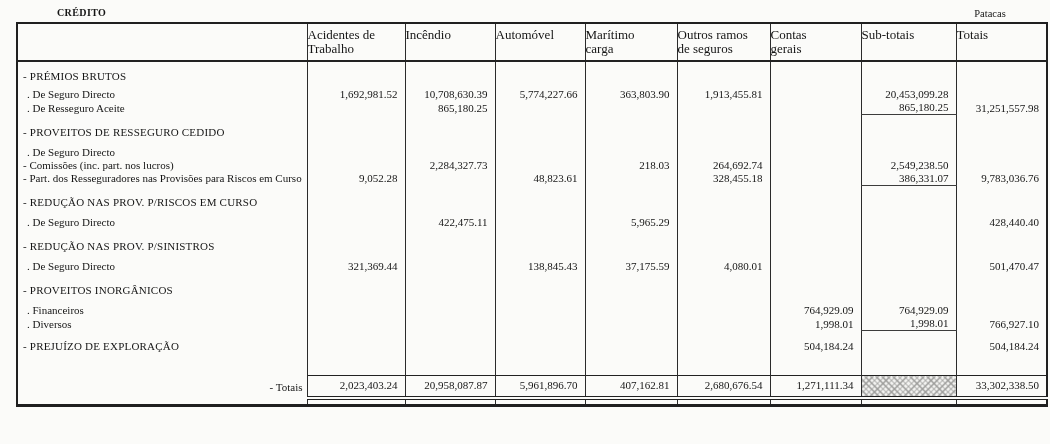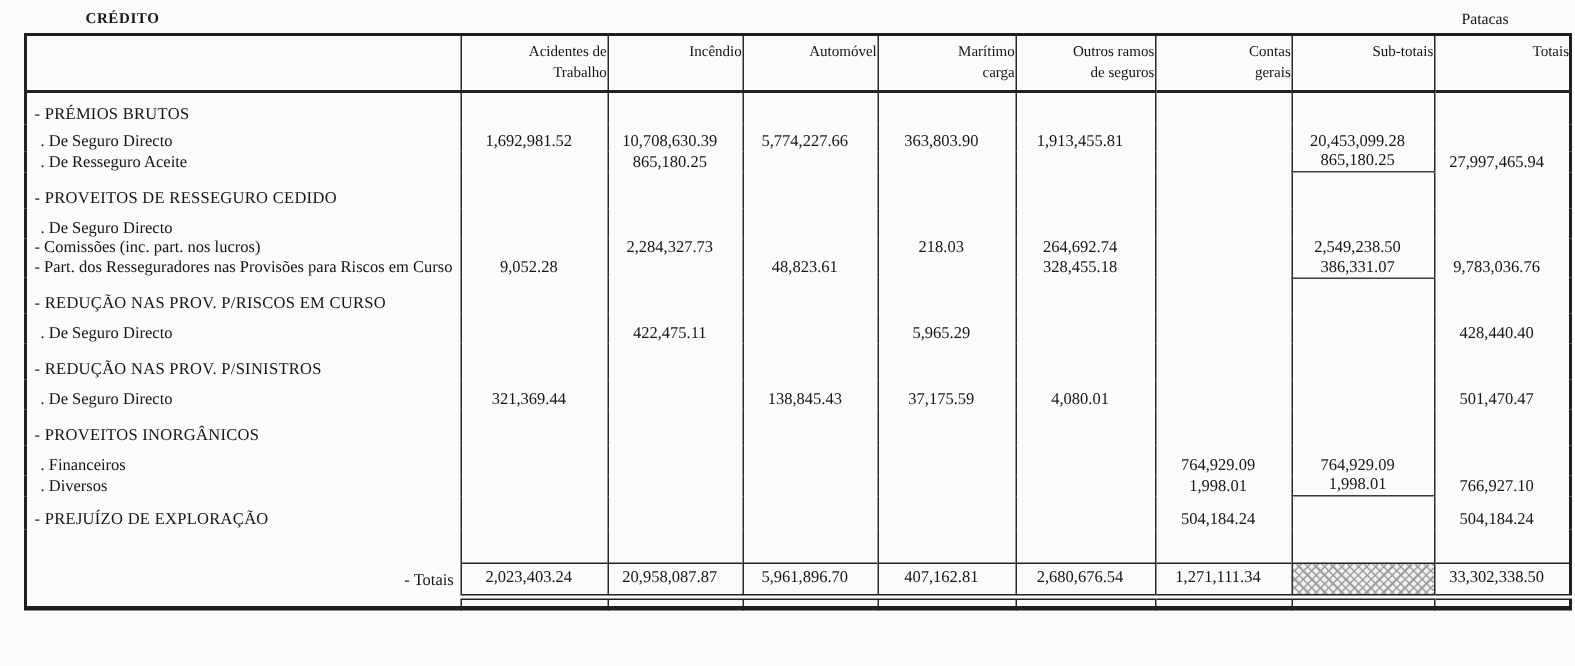--- a/index.html
+++ b/index.html
@@ -23,23 +23,23 @@
     position:absolute; top:22px; left:16px;
     width:1030px;
     border-collapse:collapse; table-layout:fixed;
     border:2px solid #1f1f1f;
     border-bottom-width:3px;
   }
   td, th { padding:0; margin:0; white-space:nowrap; overflow:hidden; font-weight:normal; }
   tr > *:not(:first-child) { border-left:1px solid #2b2b2b; }
 
   tr.hdr > * { border-bottom:2px solid #222; vertical-align:top; }
-  .hcell { font-size:10px; text-align:right; padding-top:4px; line-height:14px;margin-left:34px; }
-
-  .num { text-align:center; padding-right:7px; font-size:11px; vertical-align:bottom; line-height:13px; }
+  .hcell { font-size:13px; text-align:left; padding-top:4px; line-height:14px;margin-left:34px; }
+
+  .num { text-align:right; padding-right:7px; font-size:11px; vertical-align:bottom; line-height:13px; }
   .lbl { font-size:11px; vertical-align:bottom; line-height:13px; padding-left:5px; }
   .lbl.i1 { padding-left:9px;font-family:Liberation Serif, serif; }
   .lbl.i2 { padding-left:5px; }
   .caps { letter-spacing:.2px; }
 
   td.ul { border-bottom:1px solid #3c3c3c; }
 
   tr.tot > td { vertical-align:middle; }
   tr.tot > td:not(:first-child) { border-top:1.5px solid #222; }
   tr.tot .lbl-tot { text-align:right; padding-right:4px; font-size:11px; }
@@ -111,21 +111,21 @@
 
   <tr style="height:13px">
     <td class="lbl i1">. De Resseguro Aceite</td>
     <td></td>
     <td class="num">865,180.25</td>
     <td></td>
         <td></td>
         <td></td>
         <td></td>
     <td class="num ul">865,180.25</td>
-    <td class="num">27,997,465.94</td>
+    <td class="num">31,251,557.98</td>
   </tr>
 
   <tr style="height:24px">
     <td class="lbl caps">- PROVEITOS DE RESSEGURO CEDIDO</td>
     <td></td>
         <td></td>
         <td></td>
         <td></td>
         <td></td>
         <td></td>

